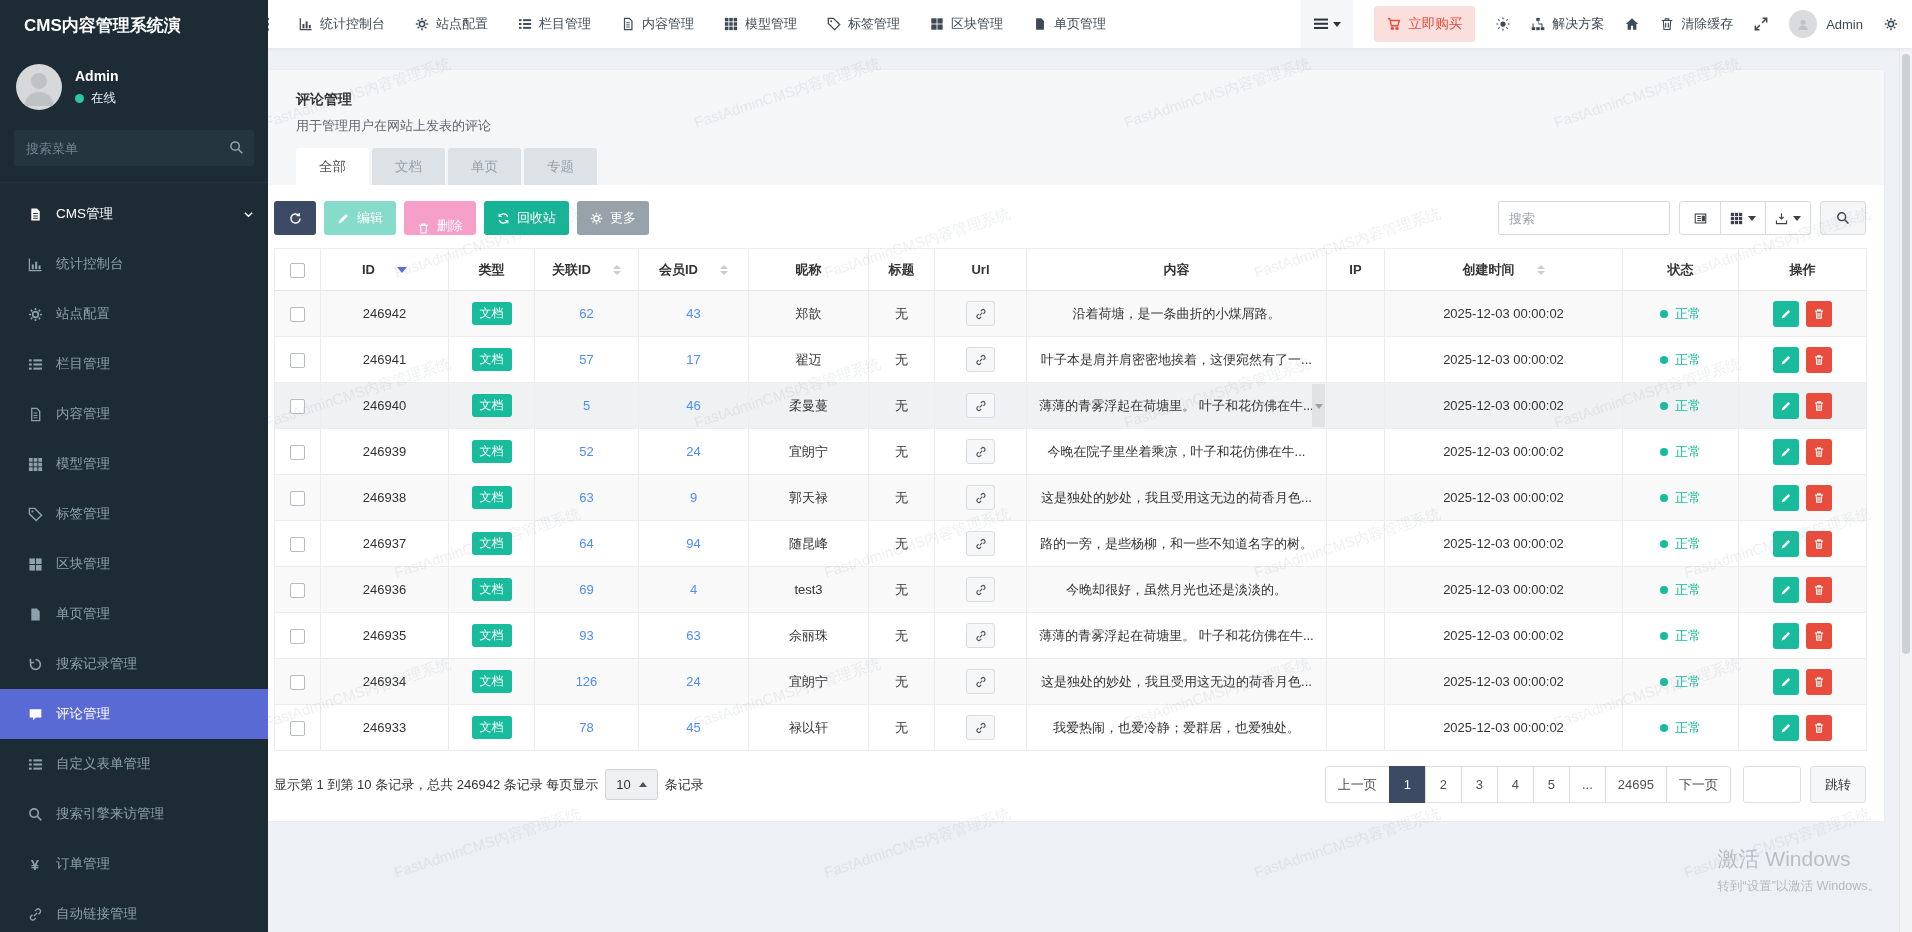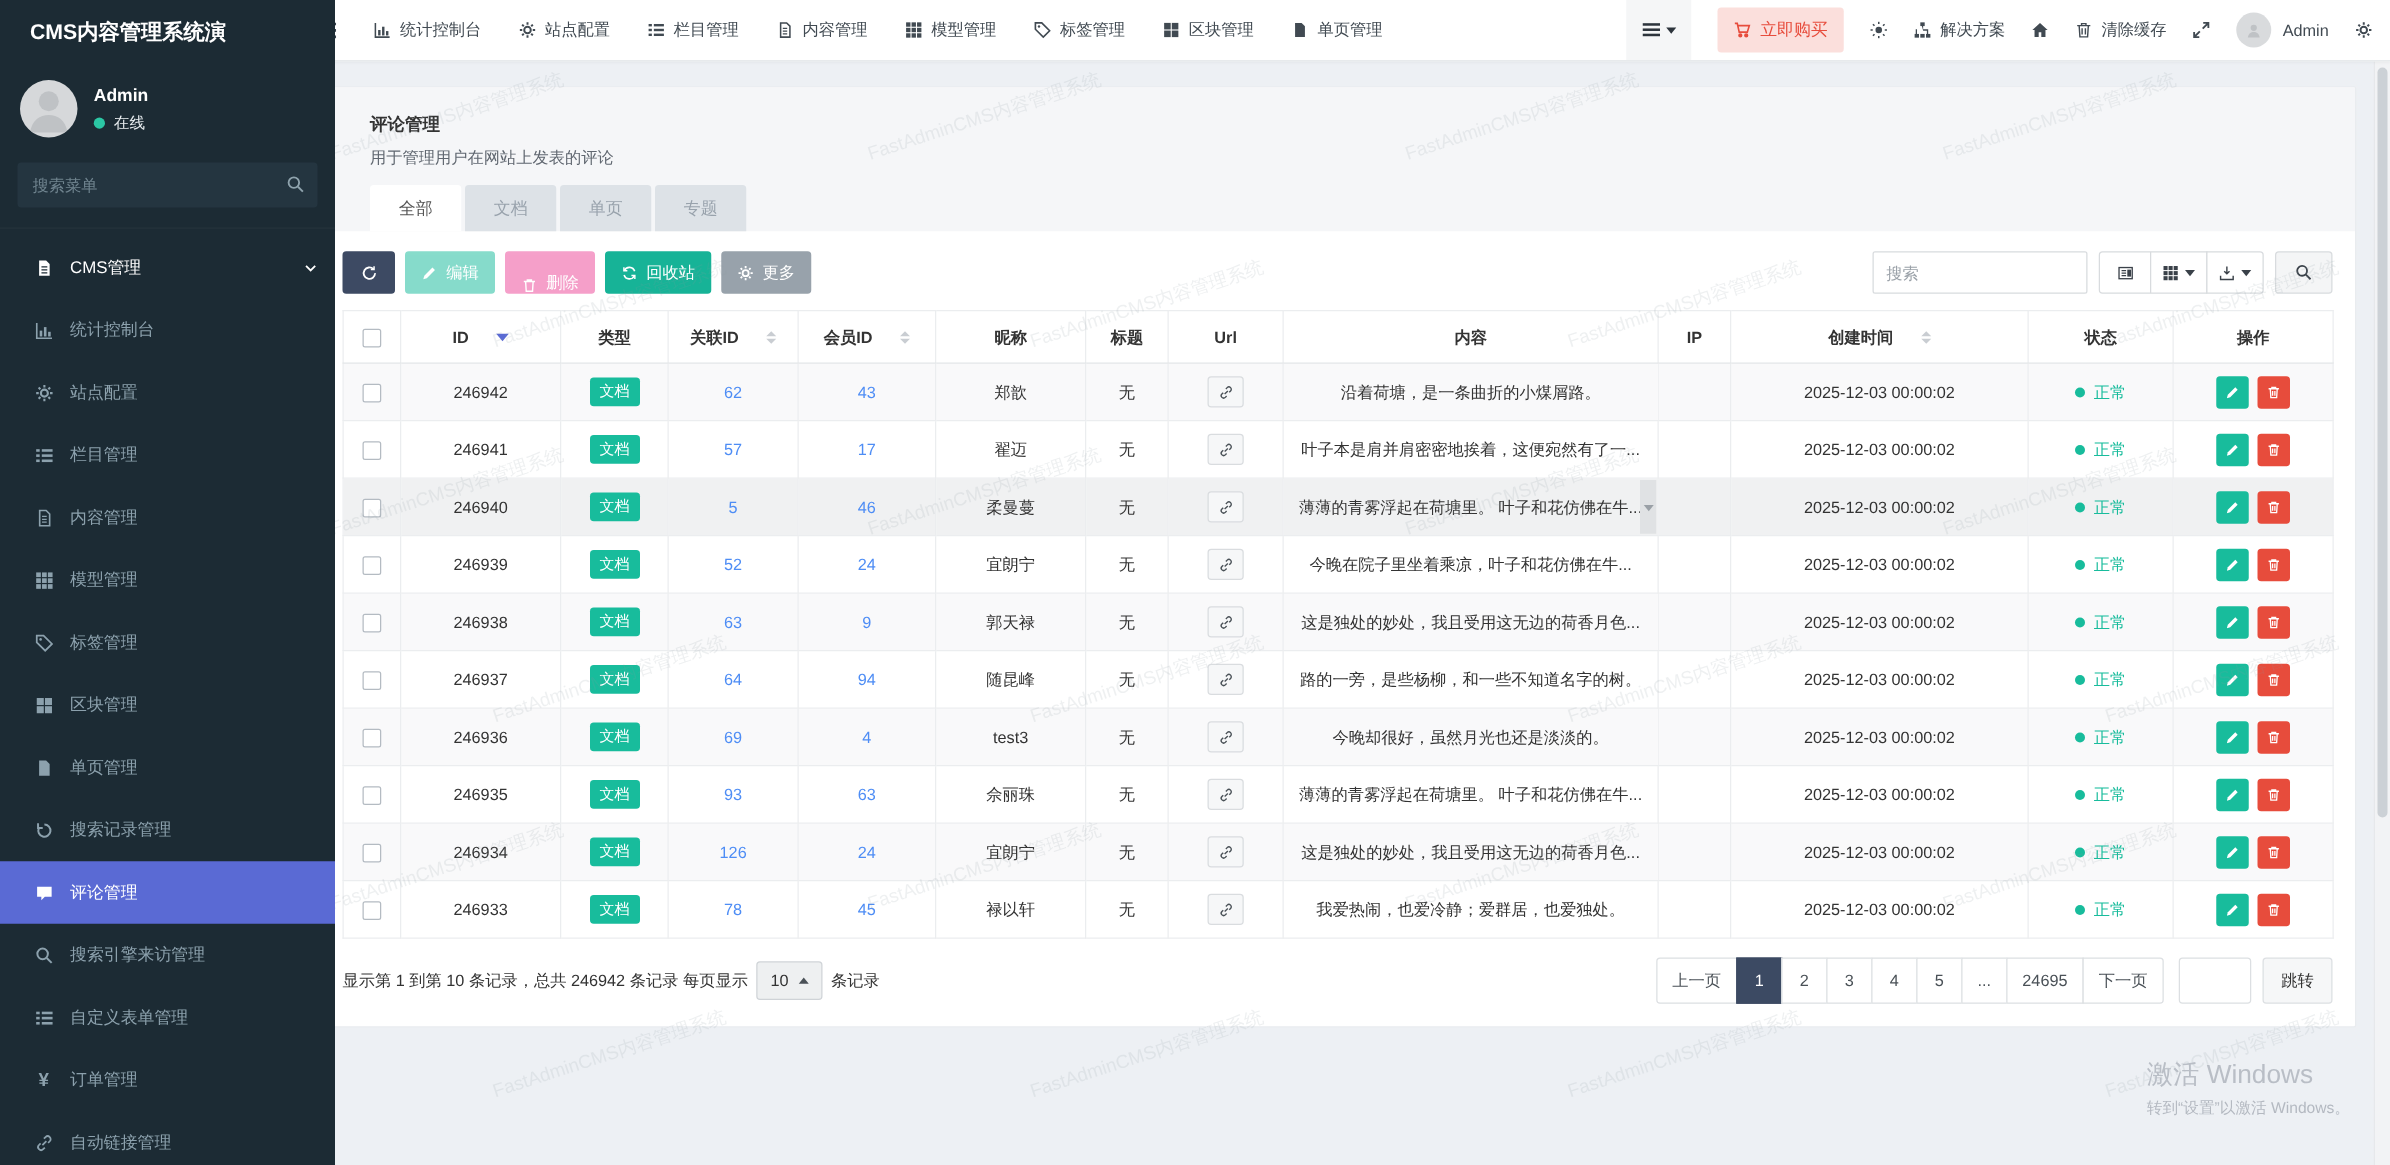--- a/index.html
+++ b/index.html
@@ -345,39 +345,39 @@
     <div class="side-item active">
       <span class="icn">
           <svg viewBox="0 0 16 16">
             <path d="M1.8 2.5h12.4v8.6H8.4L5.4 14v-2.9H1.8z" fill="currentColor"></path>
           </svg>
         </span>
       <span>评论管理</span>
     </div>
     <div class="side-item">
       <span class="icn">
-          <svg viewBox="0 0 16 16">
-            <circle cx="6.5" cy="6.5" r="4.5" fill="none" stroke="currentColor" stroke-width="1.7"></circle>
-            <path d="M10 10l4.2 4.2" stroke="currentColor" stroke-width="1.7"></path>
-          </svg>
-        </span>
-      <span>搜索引擎来访管理</span>
-    </div>
-    <div class="side-item">
-      <span class="icn">
           <svg viewBox="0 0 16 16" fill="currentColor">
             <rect x="1" y="2.5" width="3" height="2.2"></rect>
             <rect x="5.8" y="2.5" width="9.2" height="2.2"></rect>
             <rect x="1" y="6.9" width="3" height="2.2"></rect>
             <rect x="5.8" y="6.9" width="9.2" height="2.2"></rect>
             <rect x="1" y="11.3" width="3" height="2.2"></rect>
             <rect x="5.8" y="11.3" width="9.2" height="2.2"></rect>
           </svg>
         </span>
       <span>自定义表单管理</span>
+    </div>
+    <div class="side-item">
+      <span class="icn">
+          <svg viewBox="0 0 16 16">
+            <circle cx="6.5" cy="6.5" r="4.5" fill="none" stroke="currentColor" stroke-width="1.7"></circle>
+            <path d="M10 10l4.2 4.2" stroke="currentColor" stroke-width="1.7"></path>
+          </svg>
+        </span>
+      <span>搜索引擎来访管理</span>
     </div>
     <div class="side-item">
       <span class="icn yen-glyph">¥</span>
       <span>订单管理</span>
     </div>
     <div class="side-item">
       <span class="icn">
           <svg viewBox="0 0 16 16" fill="none" stroke="currentColor" stroke-width="1.5">
             <path d="M6.3 9.7l3.4-3.4"></path>
             <path d="M7.6 4.2l1.4-1.4a2.5 2.5 0 0 1 3.6 3.6l-1.4 1.4"></path>

